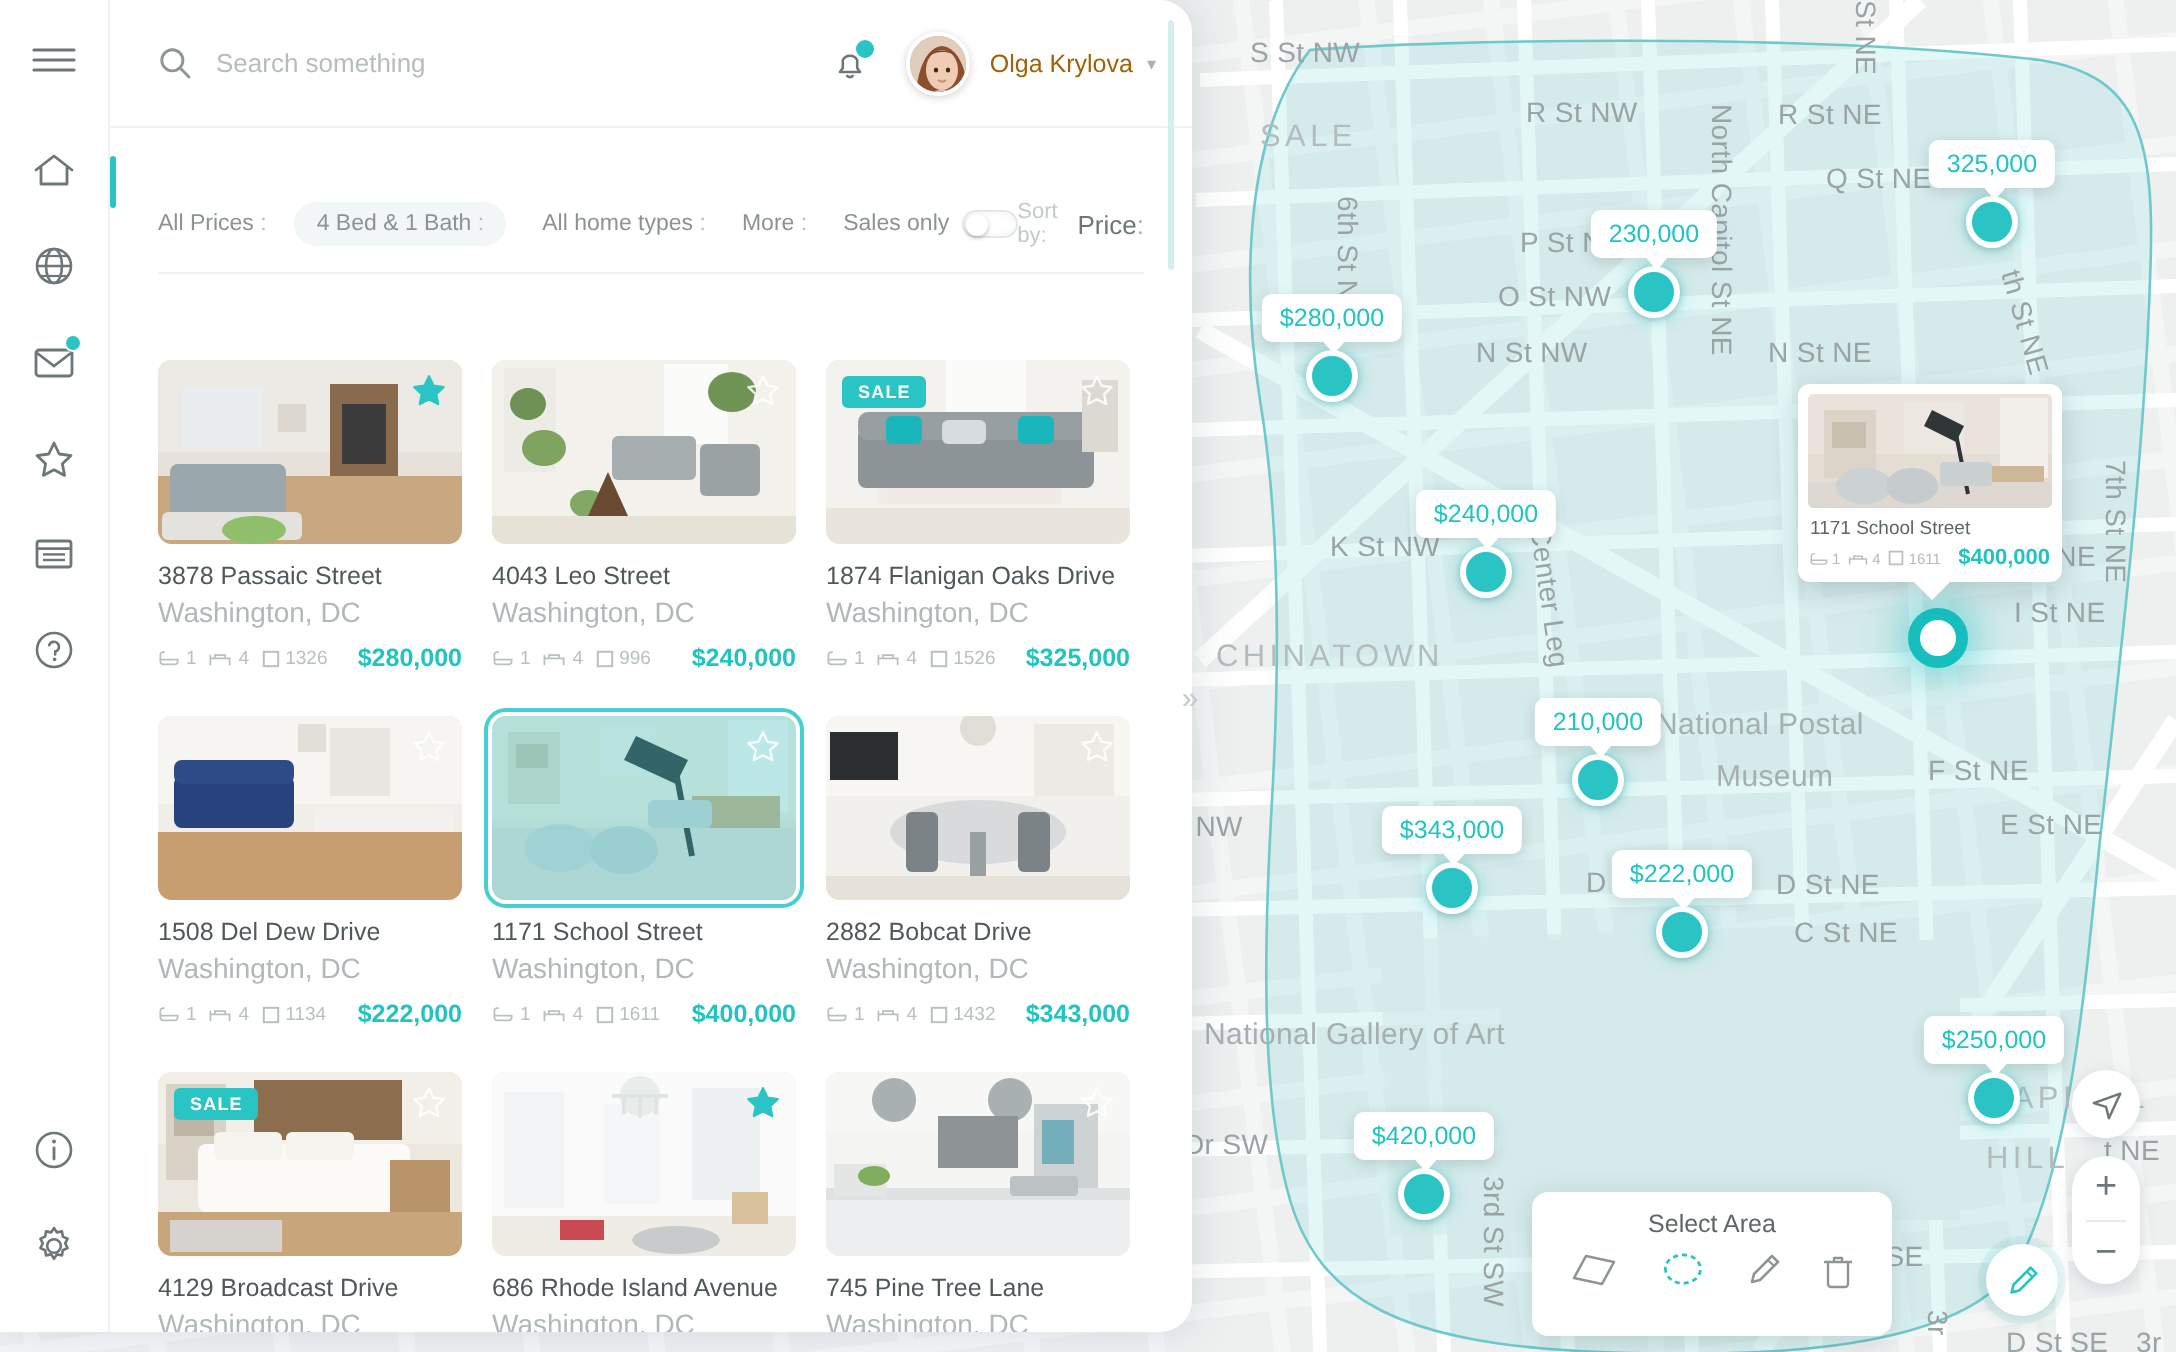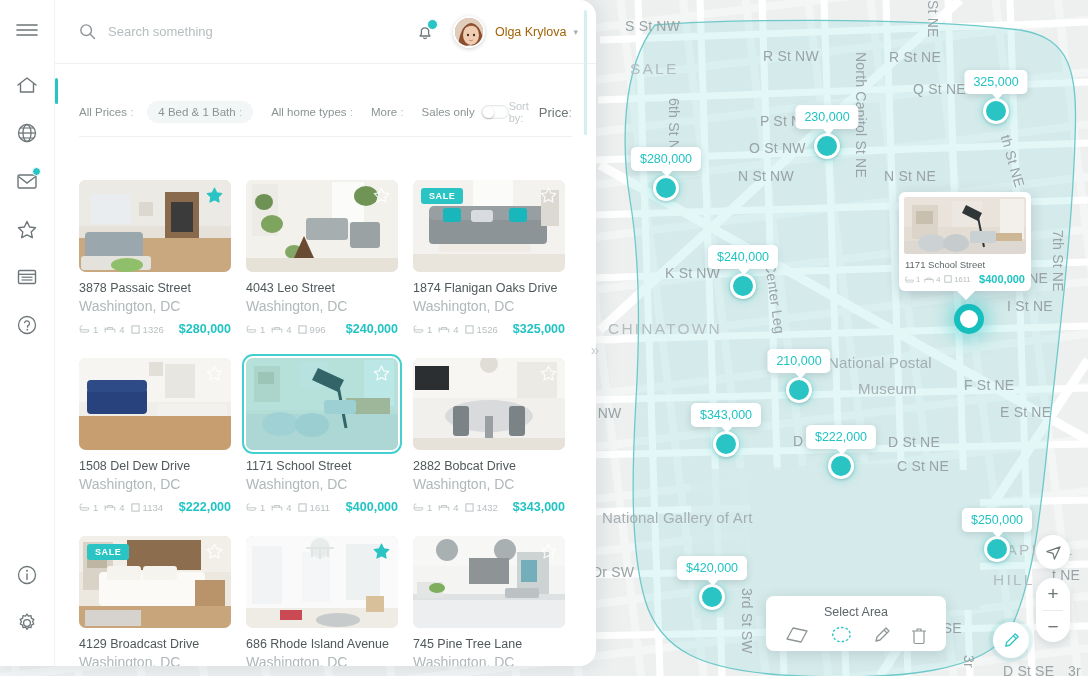--- a/index.html
+++ b/index.html
@@ -90,21 +90,21 @@
   }
   .ctl-zoom .sep { width:20px; height:1px; background:#e6eaea; }
   .ctl-pencil {
     position:absolute; width:36px; height:36px; border-radius:50%;
     background:#fff; box-shadow: 0 0 0 4px rgba(43,196,196,.10), 0 2px 8px rgba(40,70,80,.16);
     display:flex; align-items:center; justify-content:center;
   }
   .select-area {
     position:absolute; background:#fff; border-radius:8px;
     box-shadow: 0 3px 14px rgba(40,70,80,.17);
-    padding: 9px 18px 6px 18px; text-align:center;
+    padding: 9px 18px 23px 18px; text-align:center;
   }
   .select-area .sa-title { font-size:12.5px; color:#5d6668; margin-bottom:6px; }
   .select-area .sa-tools { display:flex; align-items:center; gap:18px; justify-content:center; }
   .select-area .sa-tools > div { cursor:pointer; display:flex; }
 
   
   .panel {
     position: absolute; left: 0; top: 0; width: 596px; height: 666px;
     background: #fff;
     border-top-right-radius: 16px; border-bottom-right-radius: 16px;

